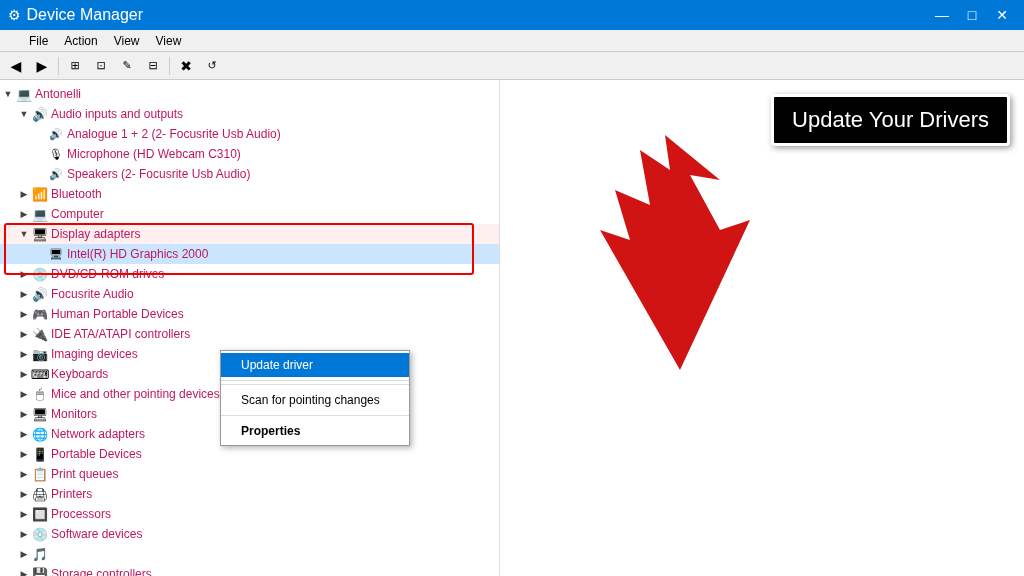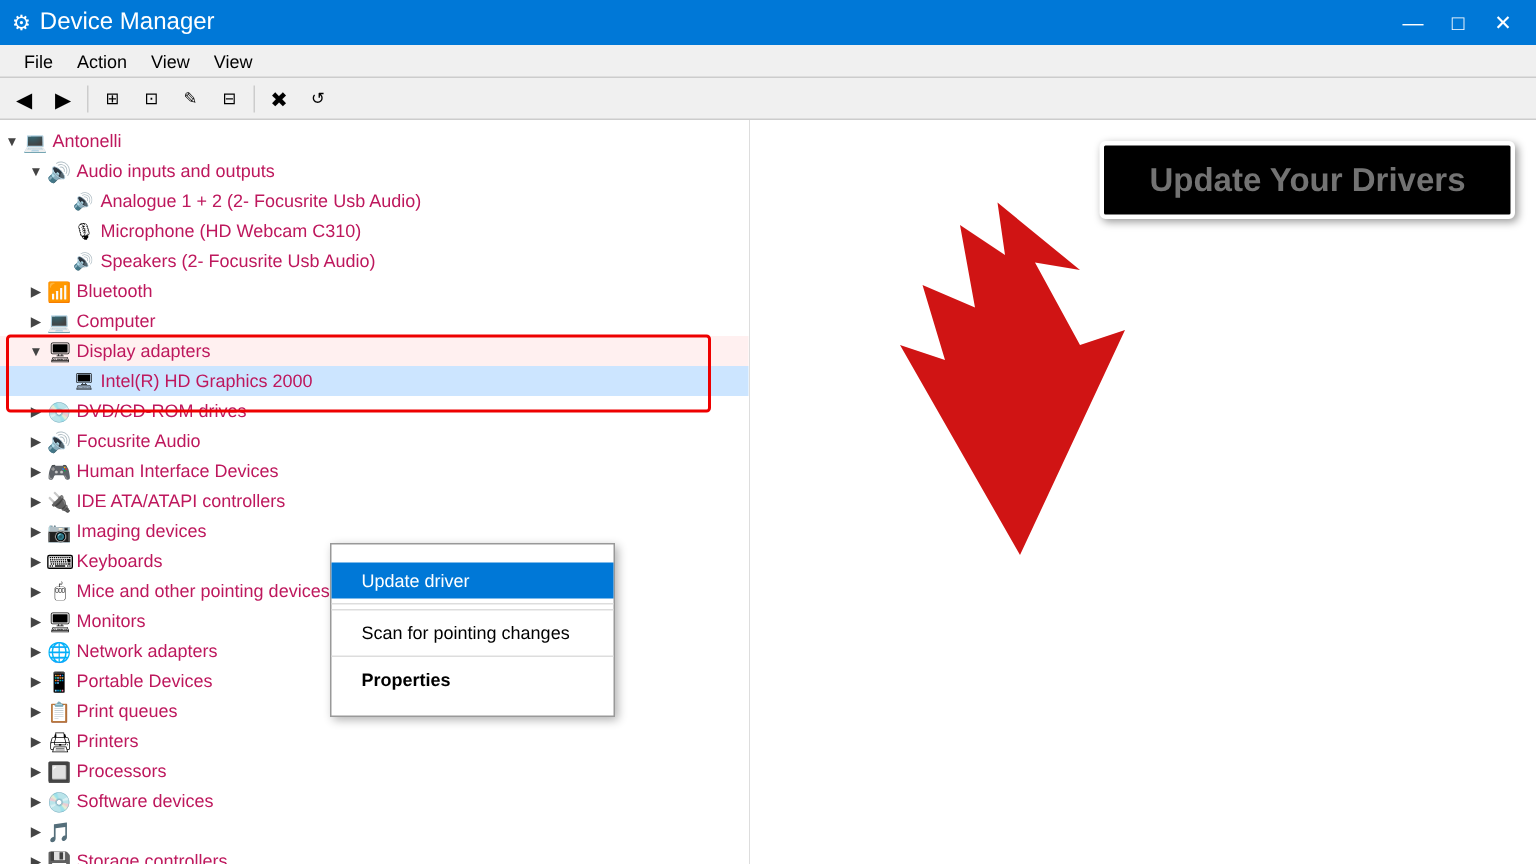--- a/index.html
+++ b/index.html
@@ -47,21 +47,21 @@
       align-items: center;
       justify-content: center;
     }
 
     
     .menu-bar {
       background: #f0f0f0;
       display: flex;
       align-items: center;
       height: 22px;
-      padding: 0 8px;
+      padding: 0 21px;
       border-bottom: 1px solid #ccc;
     }
     .menu-item {
       padding: 2px 8px;
       cursor: pointer;
       font-size: 12px;
     }
 
     
     .toolbar {
@@ -161,22 +161,21 @@
     
     .context-menu {
       position: absolute;
       top: 270px;
       left: 220px;
       background: #fff;
       border: 1px solid #999;
       box-shadow: 2px 2px 6px rgba(0,0,0,0.3);
       z-index: 10;
       min-width: 190px;
-      padding: 12px 0;
-      margin-top: 12px;
+      padding: 2px 0;
     }
     .ctx-item {
       padding: 5px 20px;
       cursor: pointer;
       font-size: 12px;
       display: block;
       white-space: nowrap;
     }
     .ctx-item.highlighted {
       background: #0078d7;
@@ -195,24 +194,24 @@
       background: #fff;
       position: relative;
     }
 
     
     .banner {
       position: absolute;
       top: 14px;
       right: 14px;
       background: #000;
-      color: #737373;
+      color: #ffffff;
       font-size: 22px;
-      font-weight: bold;
-      padding: 10px 30px;
+      font-weight: normal;
+      padding: 10px 18px;
       border-radius: 4px;
       border: 3px solid #fff;
       box-shadow: 2px 2px 6px rgba(0,0,0,0.4);
       white-space: nowrap;
     }
     .display-adapters-selected {
       background: #cce5ff !important;
     }
   </style>
 </head>
@@ -331,21 +330,21 @@
       <span class="tree-indent"></span>
       <span class="tree-expand">▶</span>
       <span class="tree-icon">🔊</span>
       <span class="tree-label">Focusrite Audio</span>
     </div>
 
     <div class="tree-item">
       <span class="tree-indent"></span>
       <span class="tree-expand">▶</span>
       <span class="tree-icon">🎮</span>
-      <span class="tree-label">Human Interface Devices</span>
+      <span class="tree-label">Human Portable Devices</span>
     </div>
 
     <div class="tree-item">
       <span class="tree-indent"></span>
       <span class="tree-expand">▶</span>
       <span class="tree-icon">🔌</span>
       <span class="tree-label">IDE ATA/ATAPI controllers</span>
     </div>
 
     <div class="tree-item">

